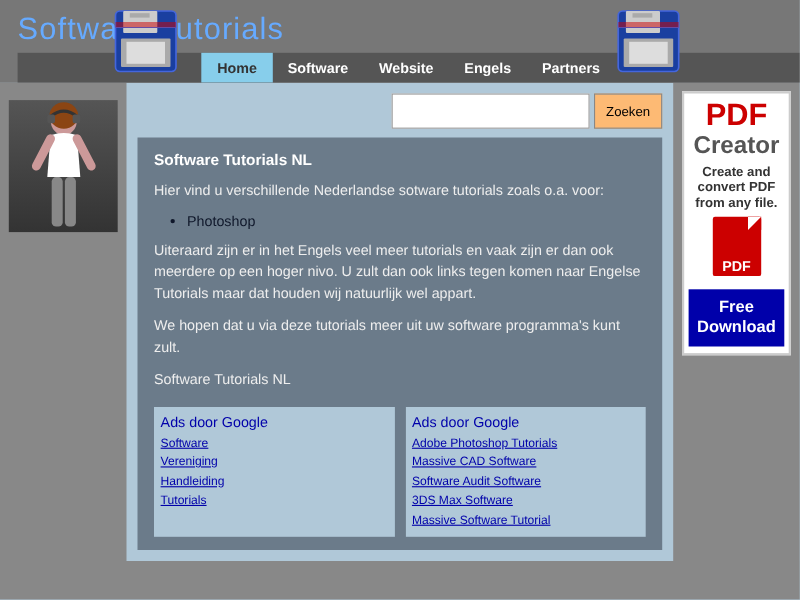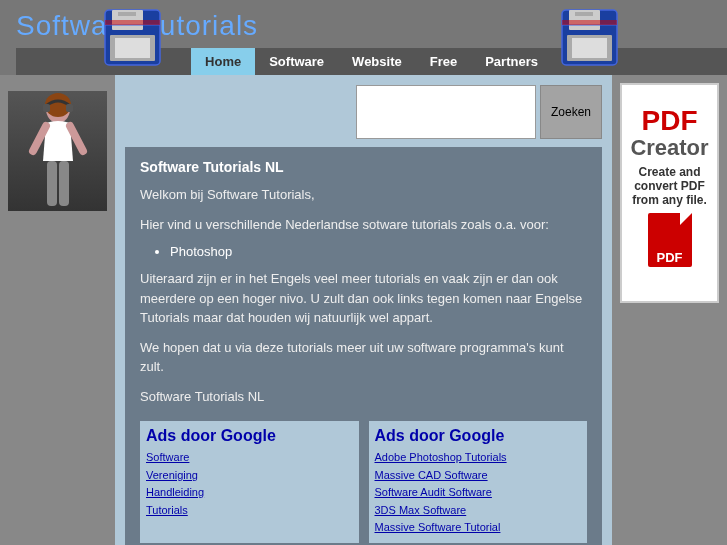--- a/index.html
+++ b/index.html
@@ -119,23 +119,23 @@
       margin-bottom: 8px;
       gap: 4px;
     }
     .search-bar input {
       width: 180px;
       padding: 3px 5px;
       border: 1px solid #999;
       font-size: 12px;
     }
     .search-bar button {
-      background: #a3a3a3;
+      background: #fdba74;
       border: 1px solid #888;
-      padding: 19px 10px;
+      padding: 8px 10px;
       font-size: 12px;
       cursor: pointer;
     }
 
     .content-box {
       background: #6b7b8a;
       color: #fff;
       padding: 12px 15px;
       min-height: 360px;
     }
@@ -147,38 +147,38 @@
     .content-box p {
       margin-bottom: 10px;
       line-height: 1.5;
       font-size: 13px;
       color: #eee;
     }
     .content-box ul {
       margin: 10px 0 10px 30px;
     }
     .content-box ul li {
-      color: #ffffff;
+      color: #0f172a;
     }
 
     
     .ads-row {
       display: flex;
       gap: 10px;
       margin-top: 15px;
     }
     .ads-col {
       flex: 1;
       background: #b0c8d8;
       padding: 6px;
     }
     .ads-col .ads-title {
       color: #00a;
-      font-size: 16px;
-      font-weight: bold;
+      font-size: 13px;
+      font-weight: normal;
       margin-bottom: 4px;
     }
     .ads-col a {
       display: block;
       color: #00a;
       font-size: 11px;
       text-decoration: underline;
       line-height: 1.6;
     }
 
@@ -186,21 +186,21 @@
     .right-sidebar {
       width: 115px;
       background: #888;
       flex-shrink: 0;
       padding: 8px;
     }
     .right-ad {
       background: #fff;
       border: 2px solid #ccc;
       text-align: center;
-      padding: 22px 4px;
+      padding: 6px 4px;
       font-size: 13px;
     }
     .right-ad .pdf-title {
       font-size: 28px;
       font-weight: bold;
       color: #c00;
       line-height: 1;
     }
     .right-ad .creator {
       font-size: 22px;
@@ -297,21 +297,21 @@
       <rect x="15" y="33" width="35" height="20" fill="#ddd"></rect>
       <line x1="5" y1="20" x2="60" y2="20" stroke="#4466dd" stroke-width="1"></line>
       <rect x="5" y="15" width="55" height="5" fill="#c00" opacity="0.5"></rect>
     </svg>
   </div>
 
   <nav>
     <a href="#" class="active">Home</a>
     <a href="#">Software</a>
     <a href="#">Website</a>
-    <a href="#">Free</a>
+    <a href="#">Engels</a>
     <a href="#">Partners</a>
   </nav>
 </div>
 
 <div class="main-layout">
 
   <div class="left-sidebar">
 
     <div class="left-ad-img">
       <svg width="80" height="120" viewBox="0 0 80 120" xmlns="http://www.w3.org/2000/svg">
@@ -336,21 +336,20 @@
   </div>
 
   <div class="content-area">
     <div class="search-bar">
       <input type="text" placeholder="" style="">
       <button>Zoeken</button>
     </div>
 
     <div class="content-box">
       <h3>Software Tutorials NL</h3>
-      <p>Welkom bij Software Tutorials,</p>
       <p>Hier vind u verschillende Nederlandse sotware tutorials zoals o.a. voor:</p>
       <ul>
         <li>Photoshop</li>
       </ul>
       <p>Uiteraard zijn er in het Engels veel meer tutorials en vaak zijn er dan ook meerdere op een hoger nivo. U zult dan ook links tegen komen naar Engelse Tutorials maar dat houden wij natuurlijk wel appart.</p>
       <p>We hopen dat u via deze tutorials meer uit uw software programma's kunt zult.</p>
       <p>Software Tutorials NL</p>
 
       <div class="ads-row">
         <div class="ads-col">
@@ -376,16 +375,20 @@
     <div class="right-ad">
       <div class="pdf-title">PDF</div>
       <div class="creator">Creator</div>
       <div class="create-text">Create and convert PDF from any file.</div>
 
       <div class="pdf-icon">
         <div class="pdf-icon-body"></div>
         <div class="pdf-icon-corner"></div>
         <div class="pdf-icon-label">PDF</div>
       </div>
+      <div class="free-download-btn">
+        <div>Free</div>
+        <div>Download</div>
+      </div>
     </div>
   </div>
 
 </div>
 
 </body></html>

